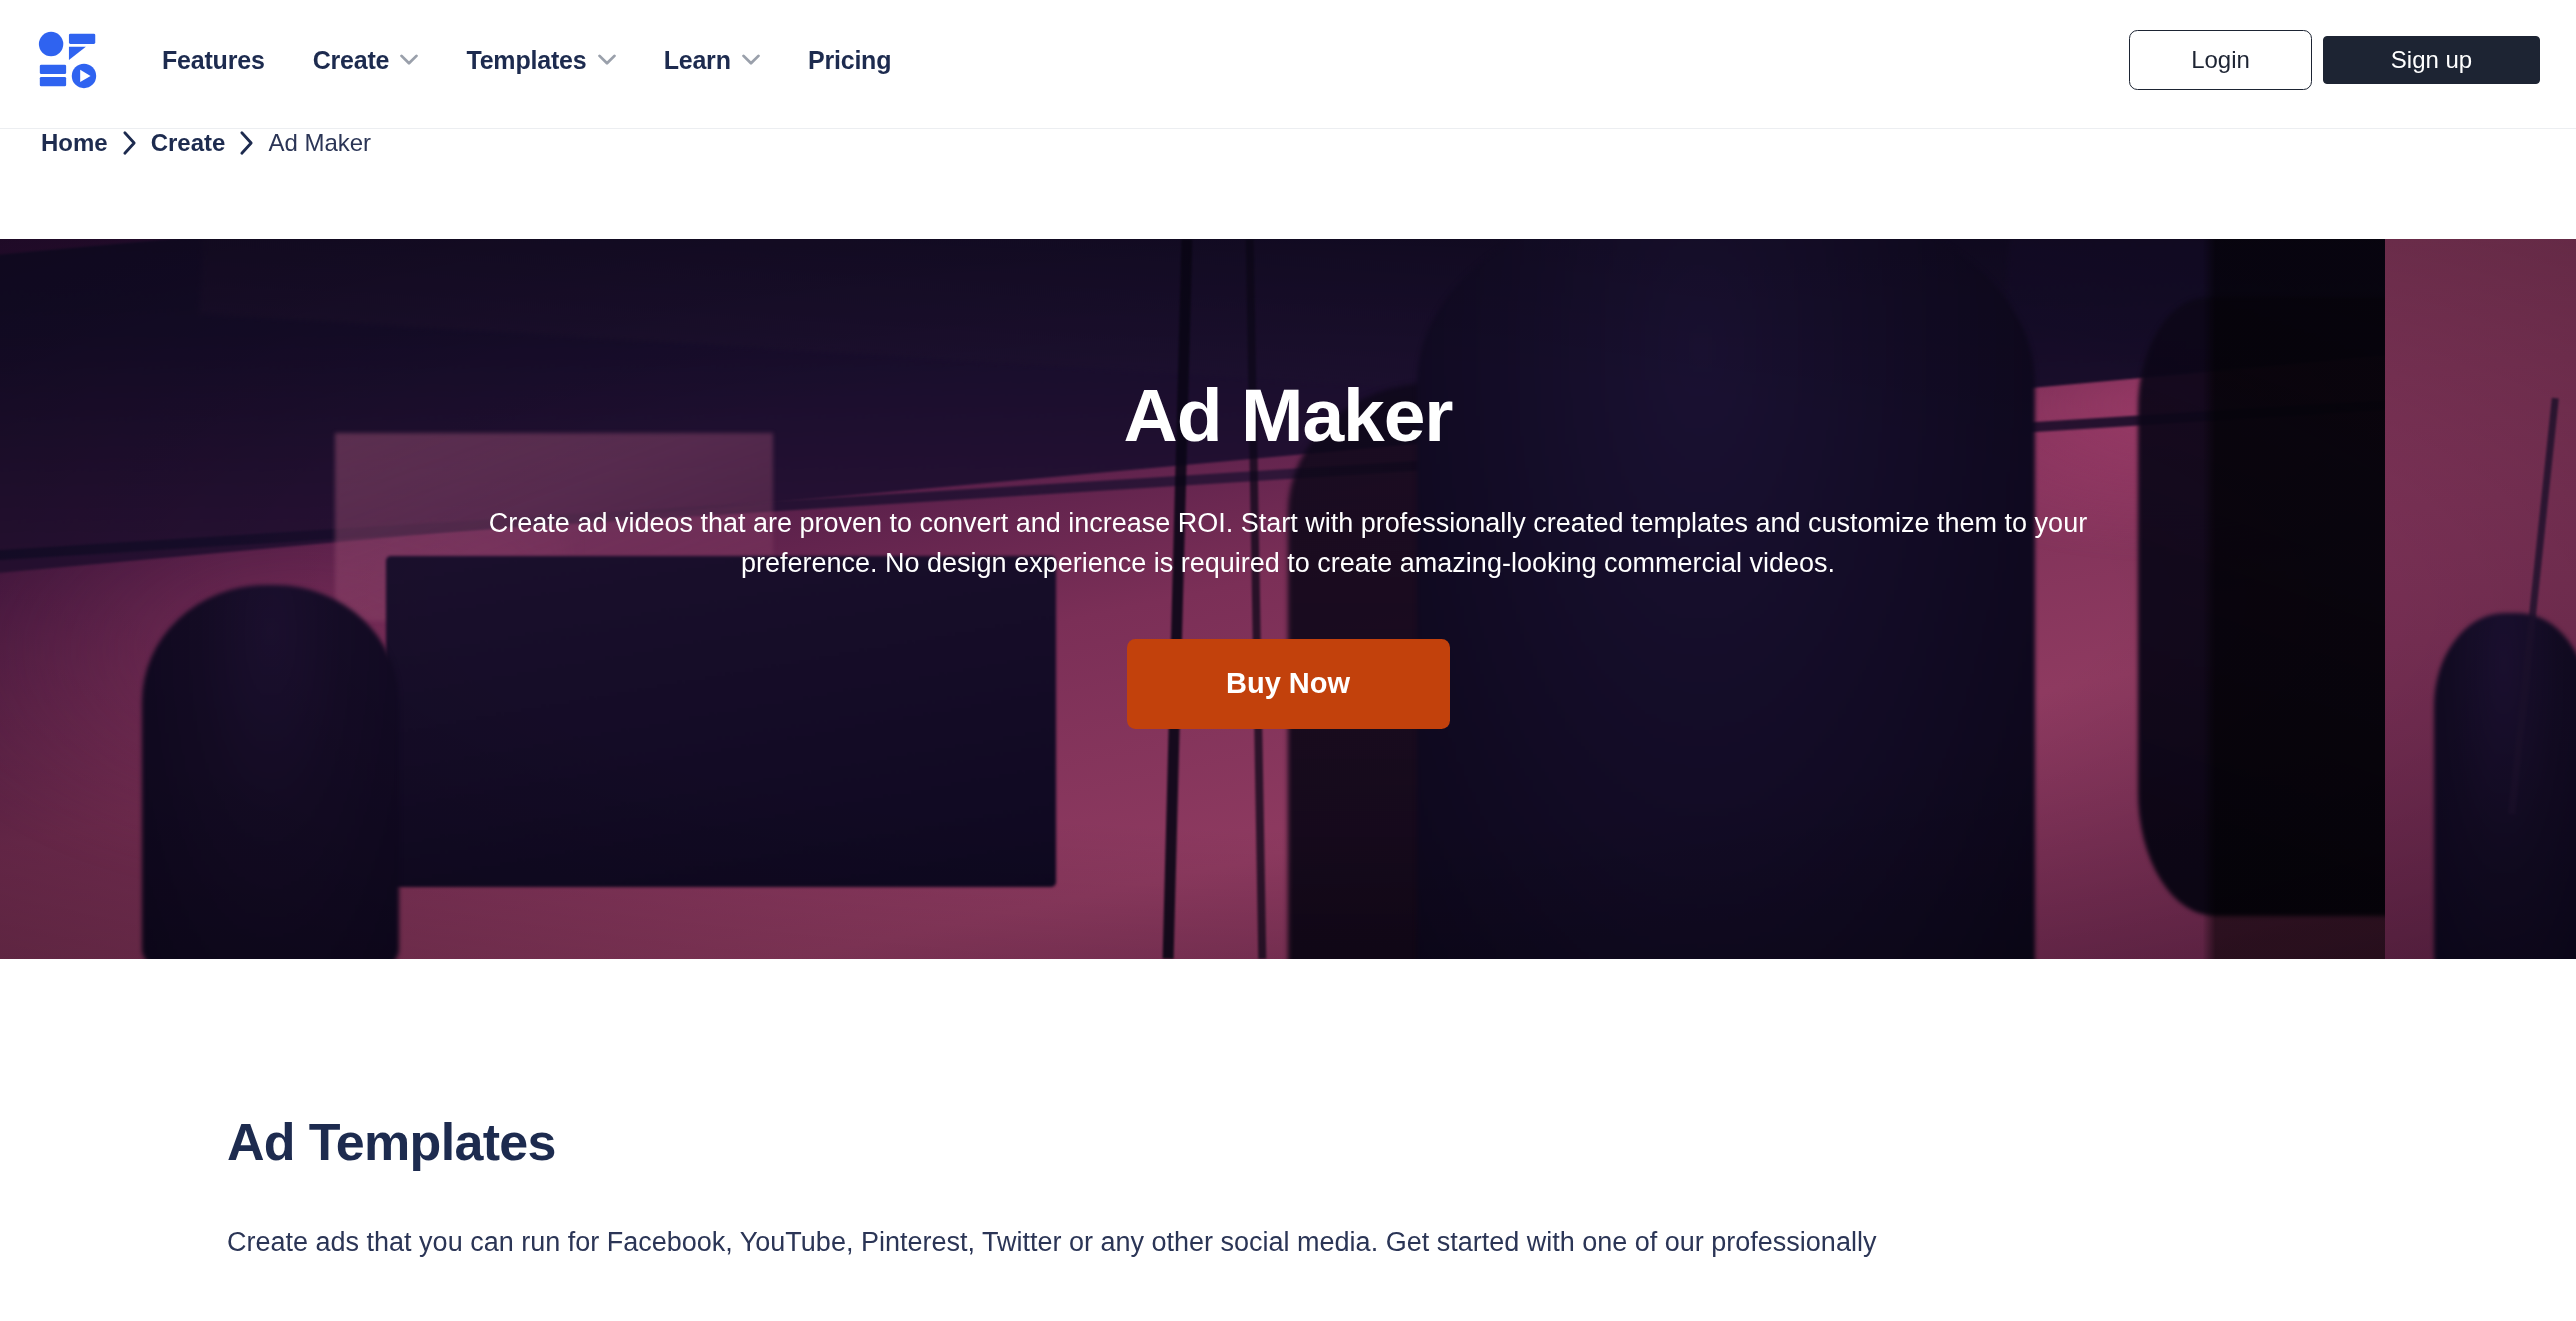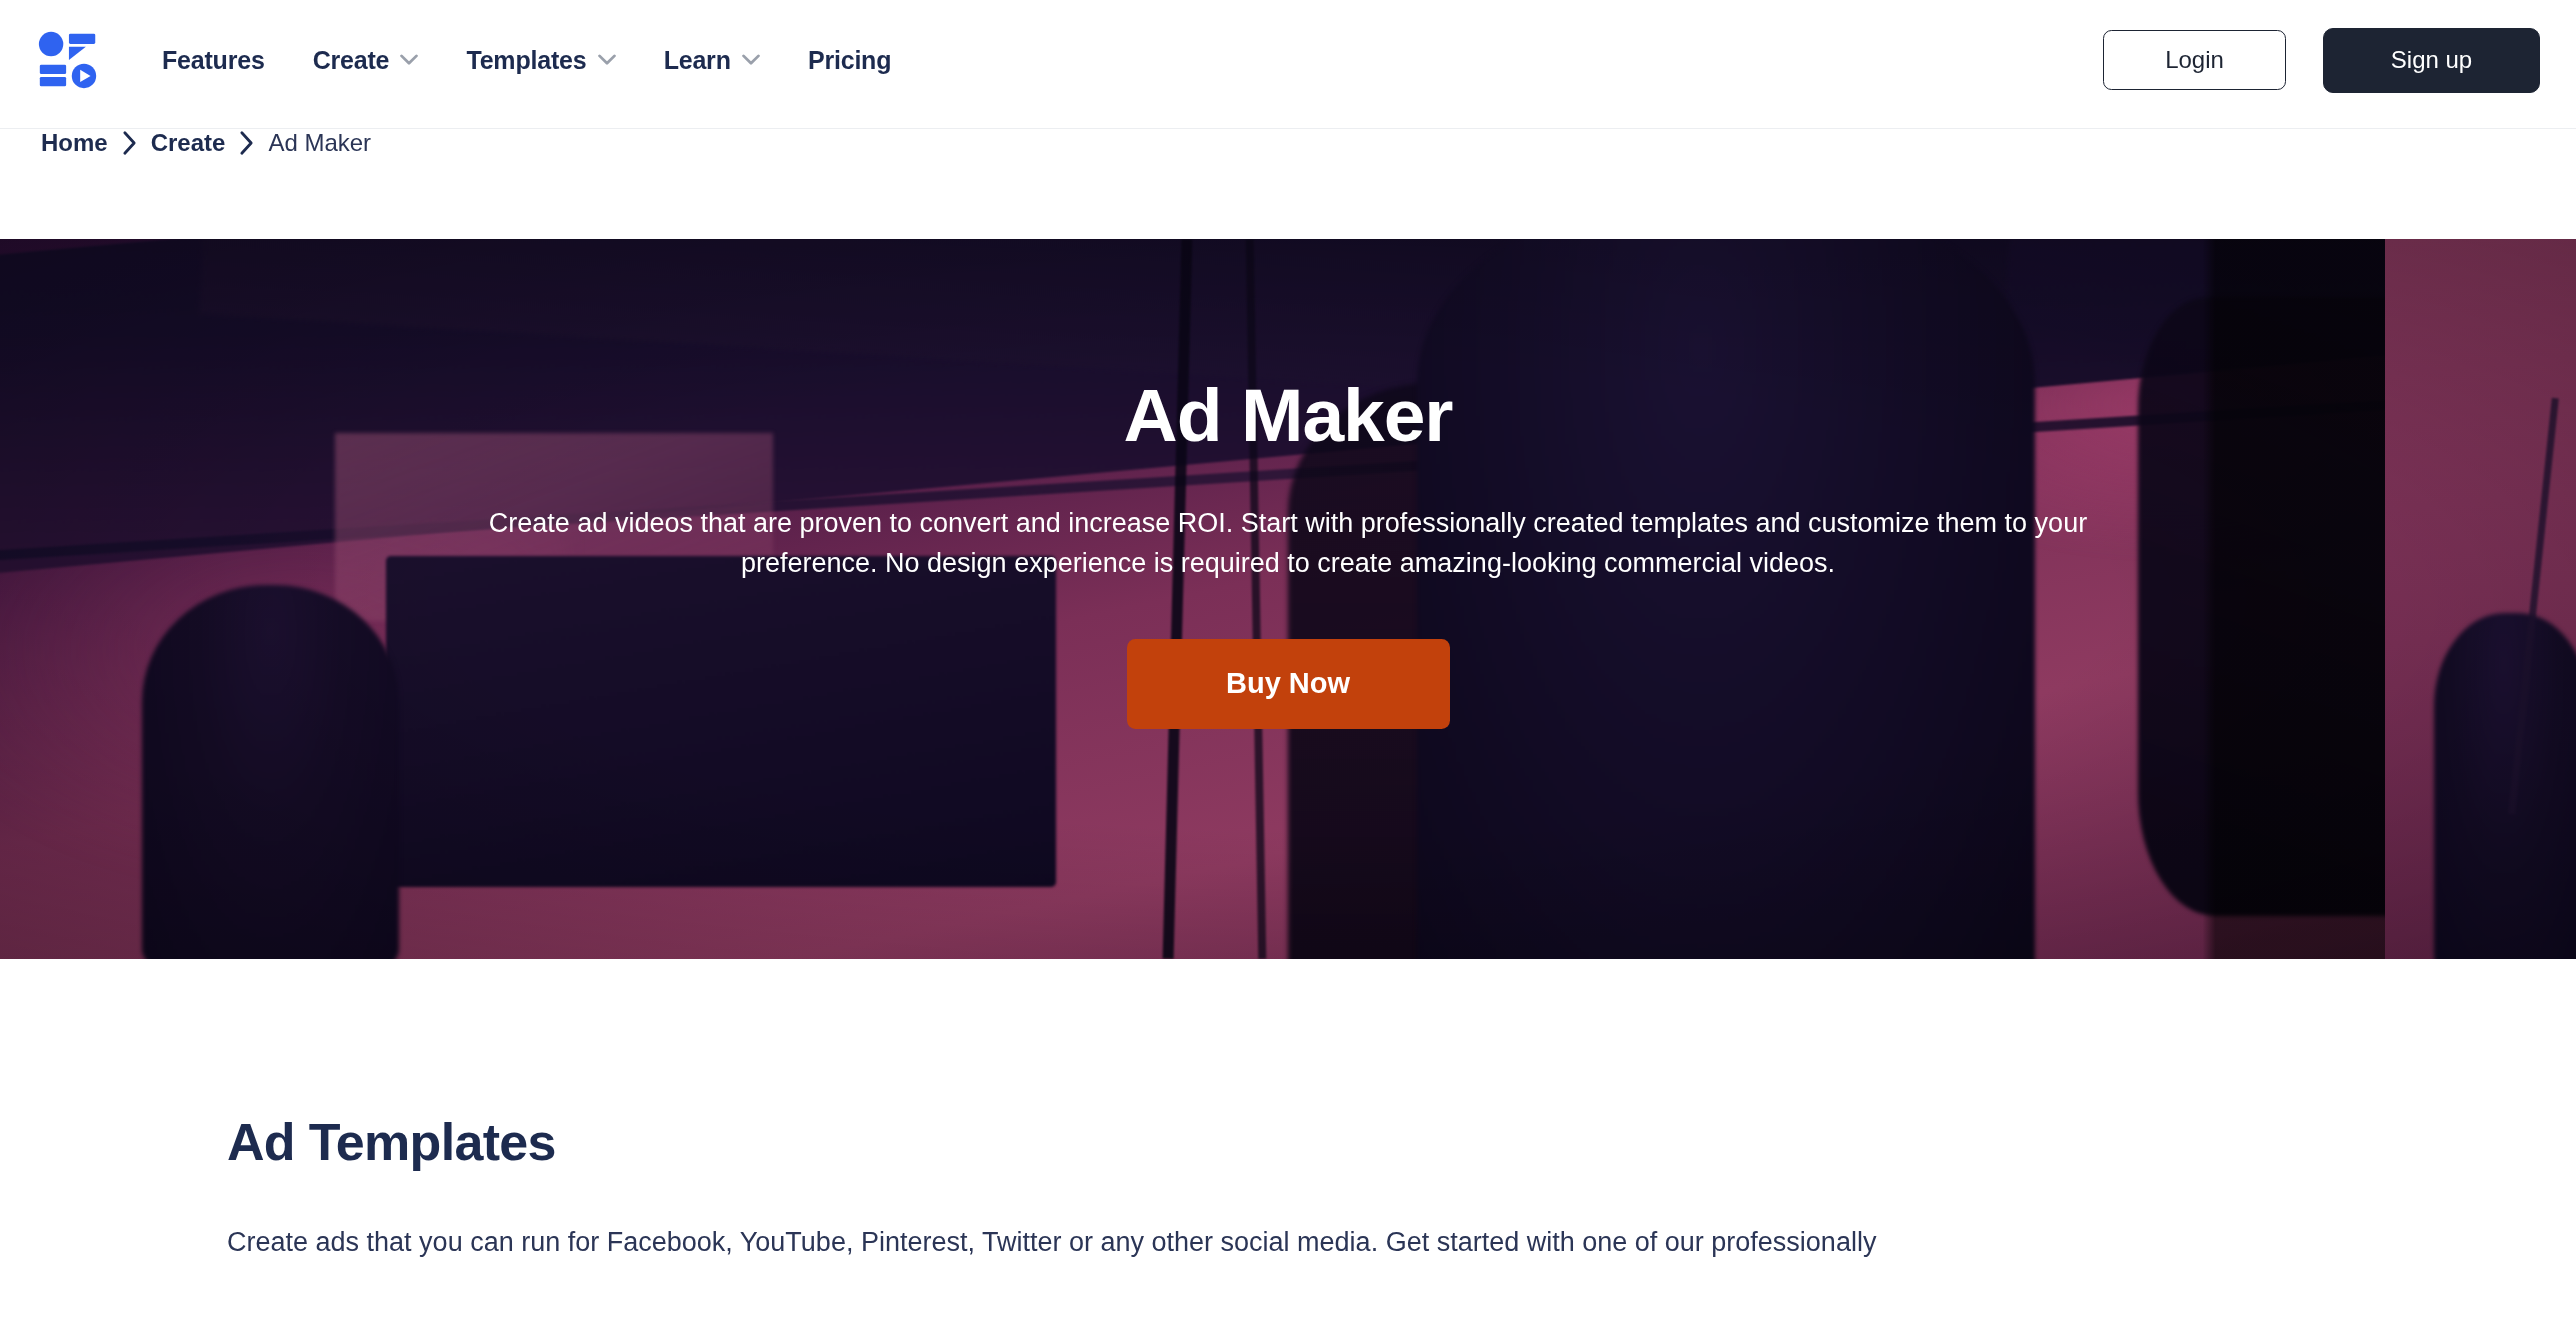--- a/index.html
+++ b/index.html
@@ -58,41 +58,41 @@
     display: block;
     width: 18px;
     height: 11.2px;
     flex: 0 0 auto;
   }
   .chev svg { display: block; }
 
   .header-actions {
     display: flex;
     align-items: center;
-    gap: 37px;
+    gap: 11px;
     flex: 0 0 auto;
   }
   .btn-login {
     min-width: 183px;
     height: 60px;
     border: 1.9px solid #1d2433;
     border-radius: 8.4px;
     background: #ffffff;
     color: #1d2433;
     font-size: 24px;
     font-family: "Liberation Sans", sans-serif;
     font-weight: 400;
     cursor: pointer;
     display: flex; align-items: center; justify-content: center;
   }
   .btn-signup {
     min-width: 217px;
-    height: 65px;
+    height: 48px;
     border: 1.9px solid #1d2433;
-    border-radius: 10px;
+    border-radius: 4px;
     background: #1d2433;
     color: #ffffff;
     font-size: 24px;
     font-family: "Liberation Sans", sans-serif;
     font-weight: 400;
     cursor: pointer;
     display: flex; align-items: center; justify-content: center;
   }
 
   

